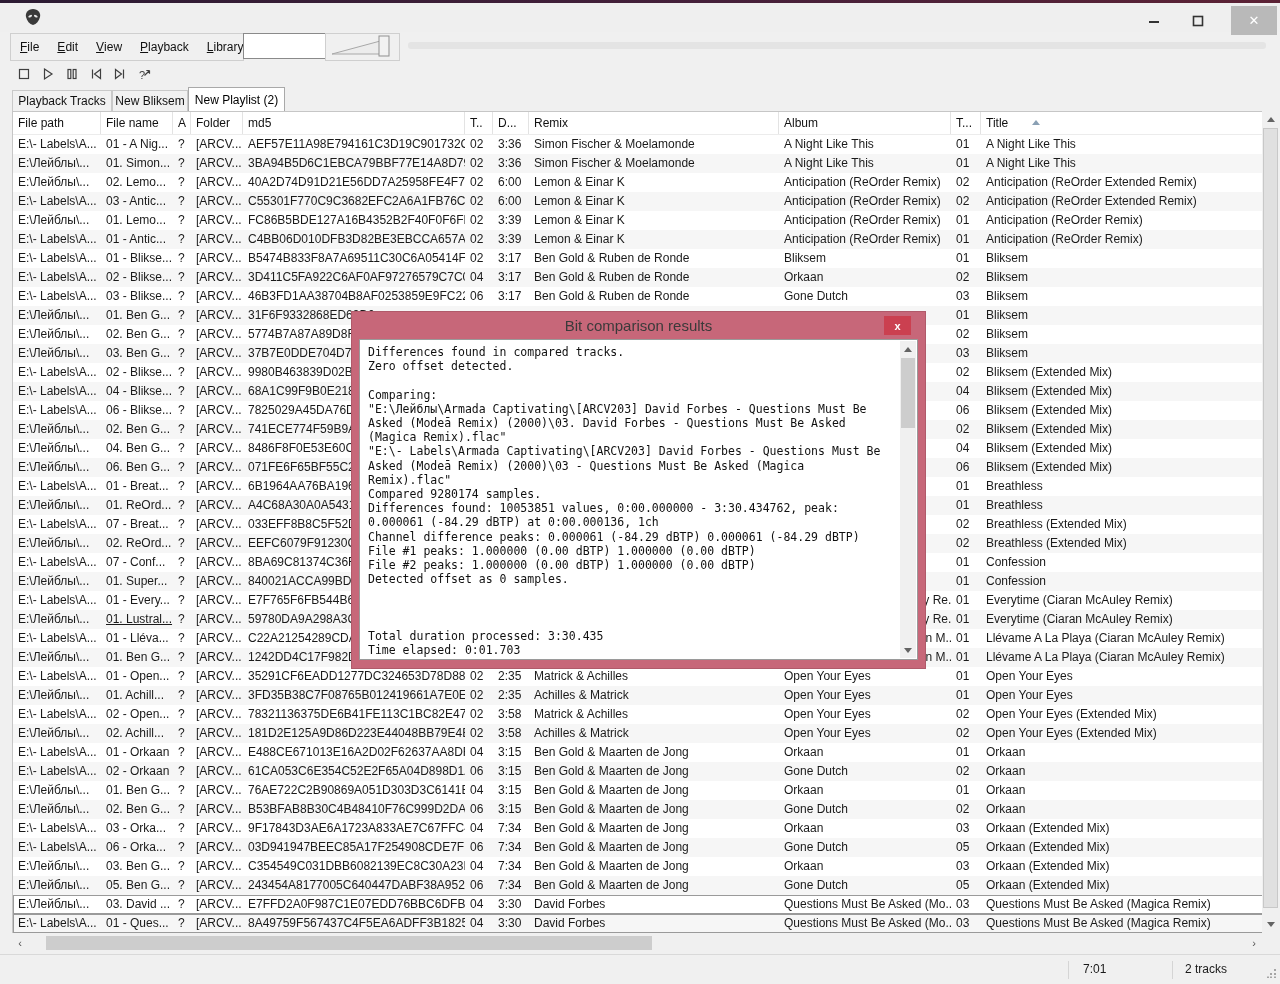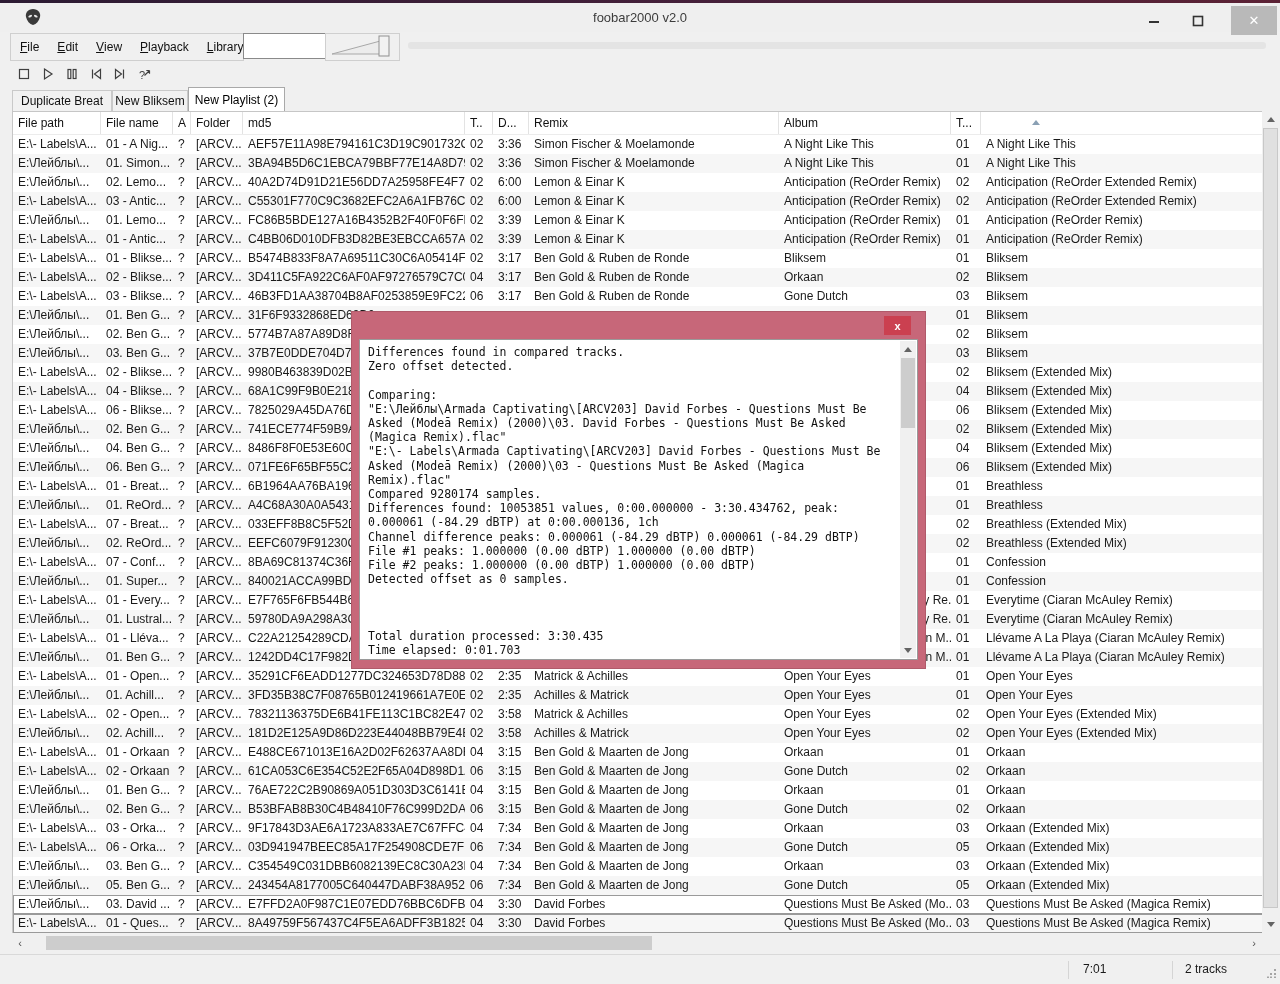--- a/index.html
+++ b/index.html
@@ -73,21 +73,20 @@
 
 <div class="abs top-strip"></div>
 <div class="abs titlebar">
   <span class="abs app-icon">
     <svg width="18" height="18" viewBox="0 0 18 18">
       <path d="M9 1 C14 1 17 5 16 9 C15 13 12.5 16 9 17 C5.5 16 3 13 2 9 C1 5 4 1 9 1 Z" fill="#3a3a3a"></path>
       <ellipse cx="6.2" cy="8.2" rx="2" ry="1.1" transform="rotate(-25 6.2 8.2)" fill="#e8e8e8"></ellipse>
       <ellipse cx="11.8" cy="8.2" rx="2" ry="1.1" transform="rotate(25 11.8 8.2)" fill="#e8e8e8"></ellipse>
     </svg>
   </span>
-  <div class="abs win-title">foobar2000 v2.0</div>
   <div class="abs win-btn btn-min">
     <svg width="12" height="12" viewBox="0 0 12 12">
         <rect x="1" y="6" width="10" height="2" fill="#333"></rect>
       </svg>
   </div>
   <div class="abs win-btn btn-max">
     <svg width="12" height="12" viewBox="0 0 12 12">
         <rect x="1.5" y="1.5" width="9" height="9" fill="none" stroke="#333" stroke-width="1.6"></rect>
       </svg>
   </div>
@@ -144,37 +143,38 @@
     </div>
     <div class="pb-btn">
       <svg width="16" height="16" viewBox="0 0 16 16">
         <text x="3" y="12.5" font-size="11" stroke="none" fill="#3f3f3f">?</text>
         <path d="M8.5 9.5 L13.5 4.5 M13.5 4.5 h-3.2 M13.5 4.5 v3.2"></path>
       </svg>
     </div>
   </div>
 
 <div id="tabs">
-    <div class="tab inactive" style="left: 12px; width: 100px;">Duplicate Breat</div>
+    <div class="tab inactive" style="left: 12px; width: 100px;">Playback Tracks</div>
     <div class="tab inactive" style="left: 112px; width: 76px;">New Bliksem</div>
     <div class="tab active" style="left: 188px; width: 97px;">New Playlist (2)</div>
   </div>
 
 <div class="abs table">
   <div class="thead" id="thead">
       <div class="th" style="width: 88px;">File path</div>
       <div class="th" style="width: 72px;">File name</div>
       <div class="th" style="width: 18px;">A</div>
       <div class="th" style="width: 52px;">Folder</div>
       <div class="th" style="width: 222px;">md5</div>
       <div class="th" style="width: 28px;">T..</div>
       <div class="th" style="width: 36px;">D...</div>
       <div class="th" style="width: 250px;">Remix</div>
       <div class="th" style="width: 172px;">Album</div>
       <div class="th" style="width: 30px;">T...</div>
+      <div class="th" style="width: 282px;">Title</div>
     </div>
   <div class="abs sort-arrow">
     <svg width="8" height="5" viewBox="0 0 8 5">
         <path d="M4 0 L8 5 L0 5 Z" fill="#8aa0b4"></path>
       </svg>
   </div>
   <div class="tbody" id="tbody">
       <div class="row">
         <div class="td" style="width: 88px;">E:\- Labels\A...</div>
         <div class="td" style="width: 72px;">01 - A Nig...</div>
@@ -495,21 +495,21 @@
         <div class="td" style="width: 222px;">E7F765F6FB544B631F</div>
         <div class="td" style="width: 28px;"></div>
         <div class="td" style="width: 36px;"></div>
         <div class="td" style="width: 250px;"></div>
         <div class="td" style="width: 172px;">Everytime (Ciaran McAuley Re...</div>
         <div class="td" style="width: 30px;">01</div>
         <div class="td" style="width: 282px;">Everytime (Ciaran McAuley Remix)</div>
       </div>
       <div class="row stripe">
         <div class="td" style="width: 88px;">E:\Лейблы\...</div>
-        <div class="td" style="width: 72px;">01. Lustral...</div>
+        <div class="td" style="width: 72px; text-decoration: underline;">01. Lustral...</div>
         <div class="td" style="width: 18px;">?</div>
         <div class="td" style="width: 52px;">[ARCV...</div>
         <div class="td" style="width: 222px;">59780DA9A298A3C29</div>
         <div class="td" style="width: 28px;"></div>
         <div class="td" style="width: 36px;"></div>
         <div class="td" style="width: 250px;"></div>
         <div class="td" style="width: 172px;">Everytime (Ciaran McAuley Re...</div>
         <div class="td" style="width: 30px;">01</div>
         <div class="td" style="width: 282px;">Everytime (Ciaran McAuley Remix)</div>
       </div>
@@ -754,20 +754,23 @@
           <rect x="3" y="5" width="2" height="2"></rect>
           <rect x="7" y="8.5" width="2" height="1.5"></rect>
           <rect x="3" y="8.5" width="2" height="1.5"></rect>
           <rect x="0" y="8.5" width="2" height="1.5"></rect>
         </g>
       </svg>
   </span>
 </div>
 
 <div class="abs dialog">
+  <div class="abs dlg-title">
+    <span>Bit comparison results</span>
+  </div>
   <div class="abs dlg-close">
       <span>x</span>
     </div>
   <div class="abs dlg-body">
     <pre class="dlg-pre" id="dlg-pre">Differences found in compared tracks.
 Zero offset detected.
 
 Comparing:
 "E:\Лейблы\Armada Captivating\[ARCV203] David Forbes - Questions Must Be
 Asked (Modeā Remix) (2000)\03. David Forbes - Questions Must Be Asked

